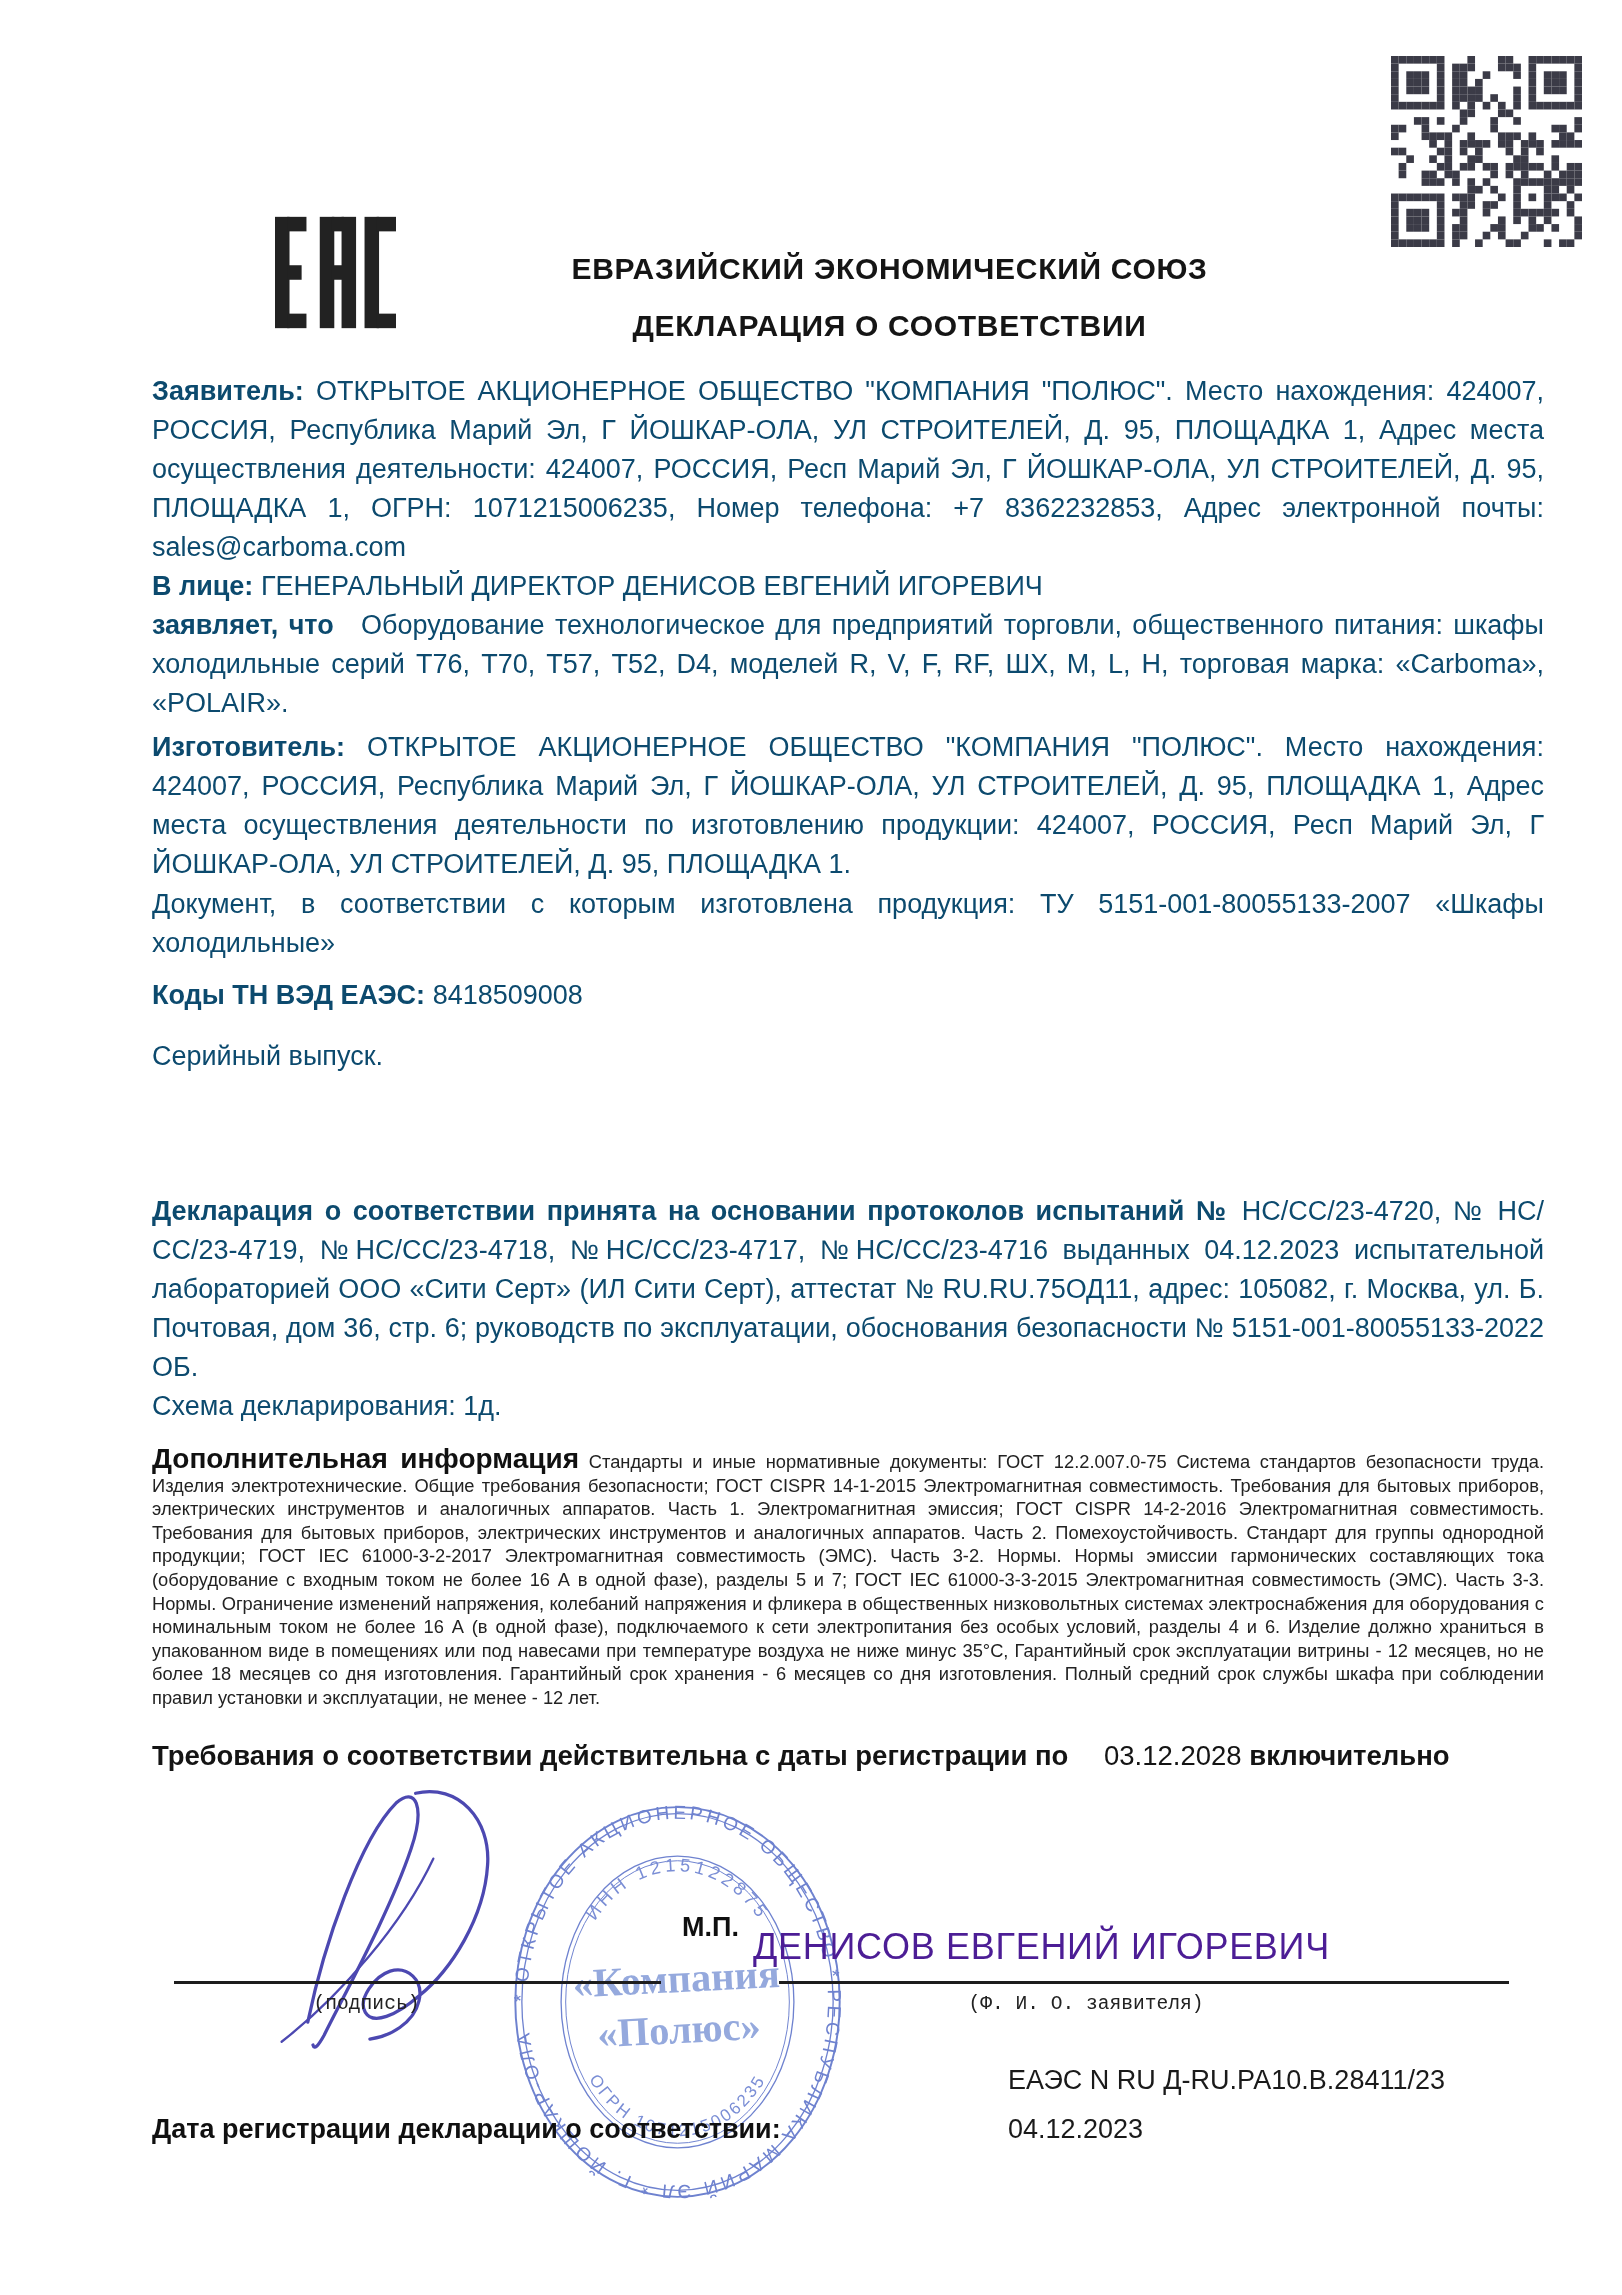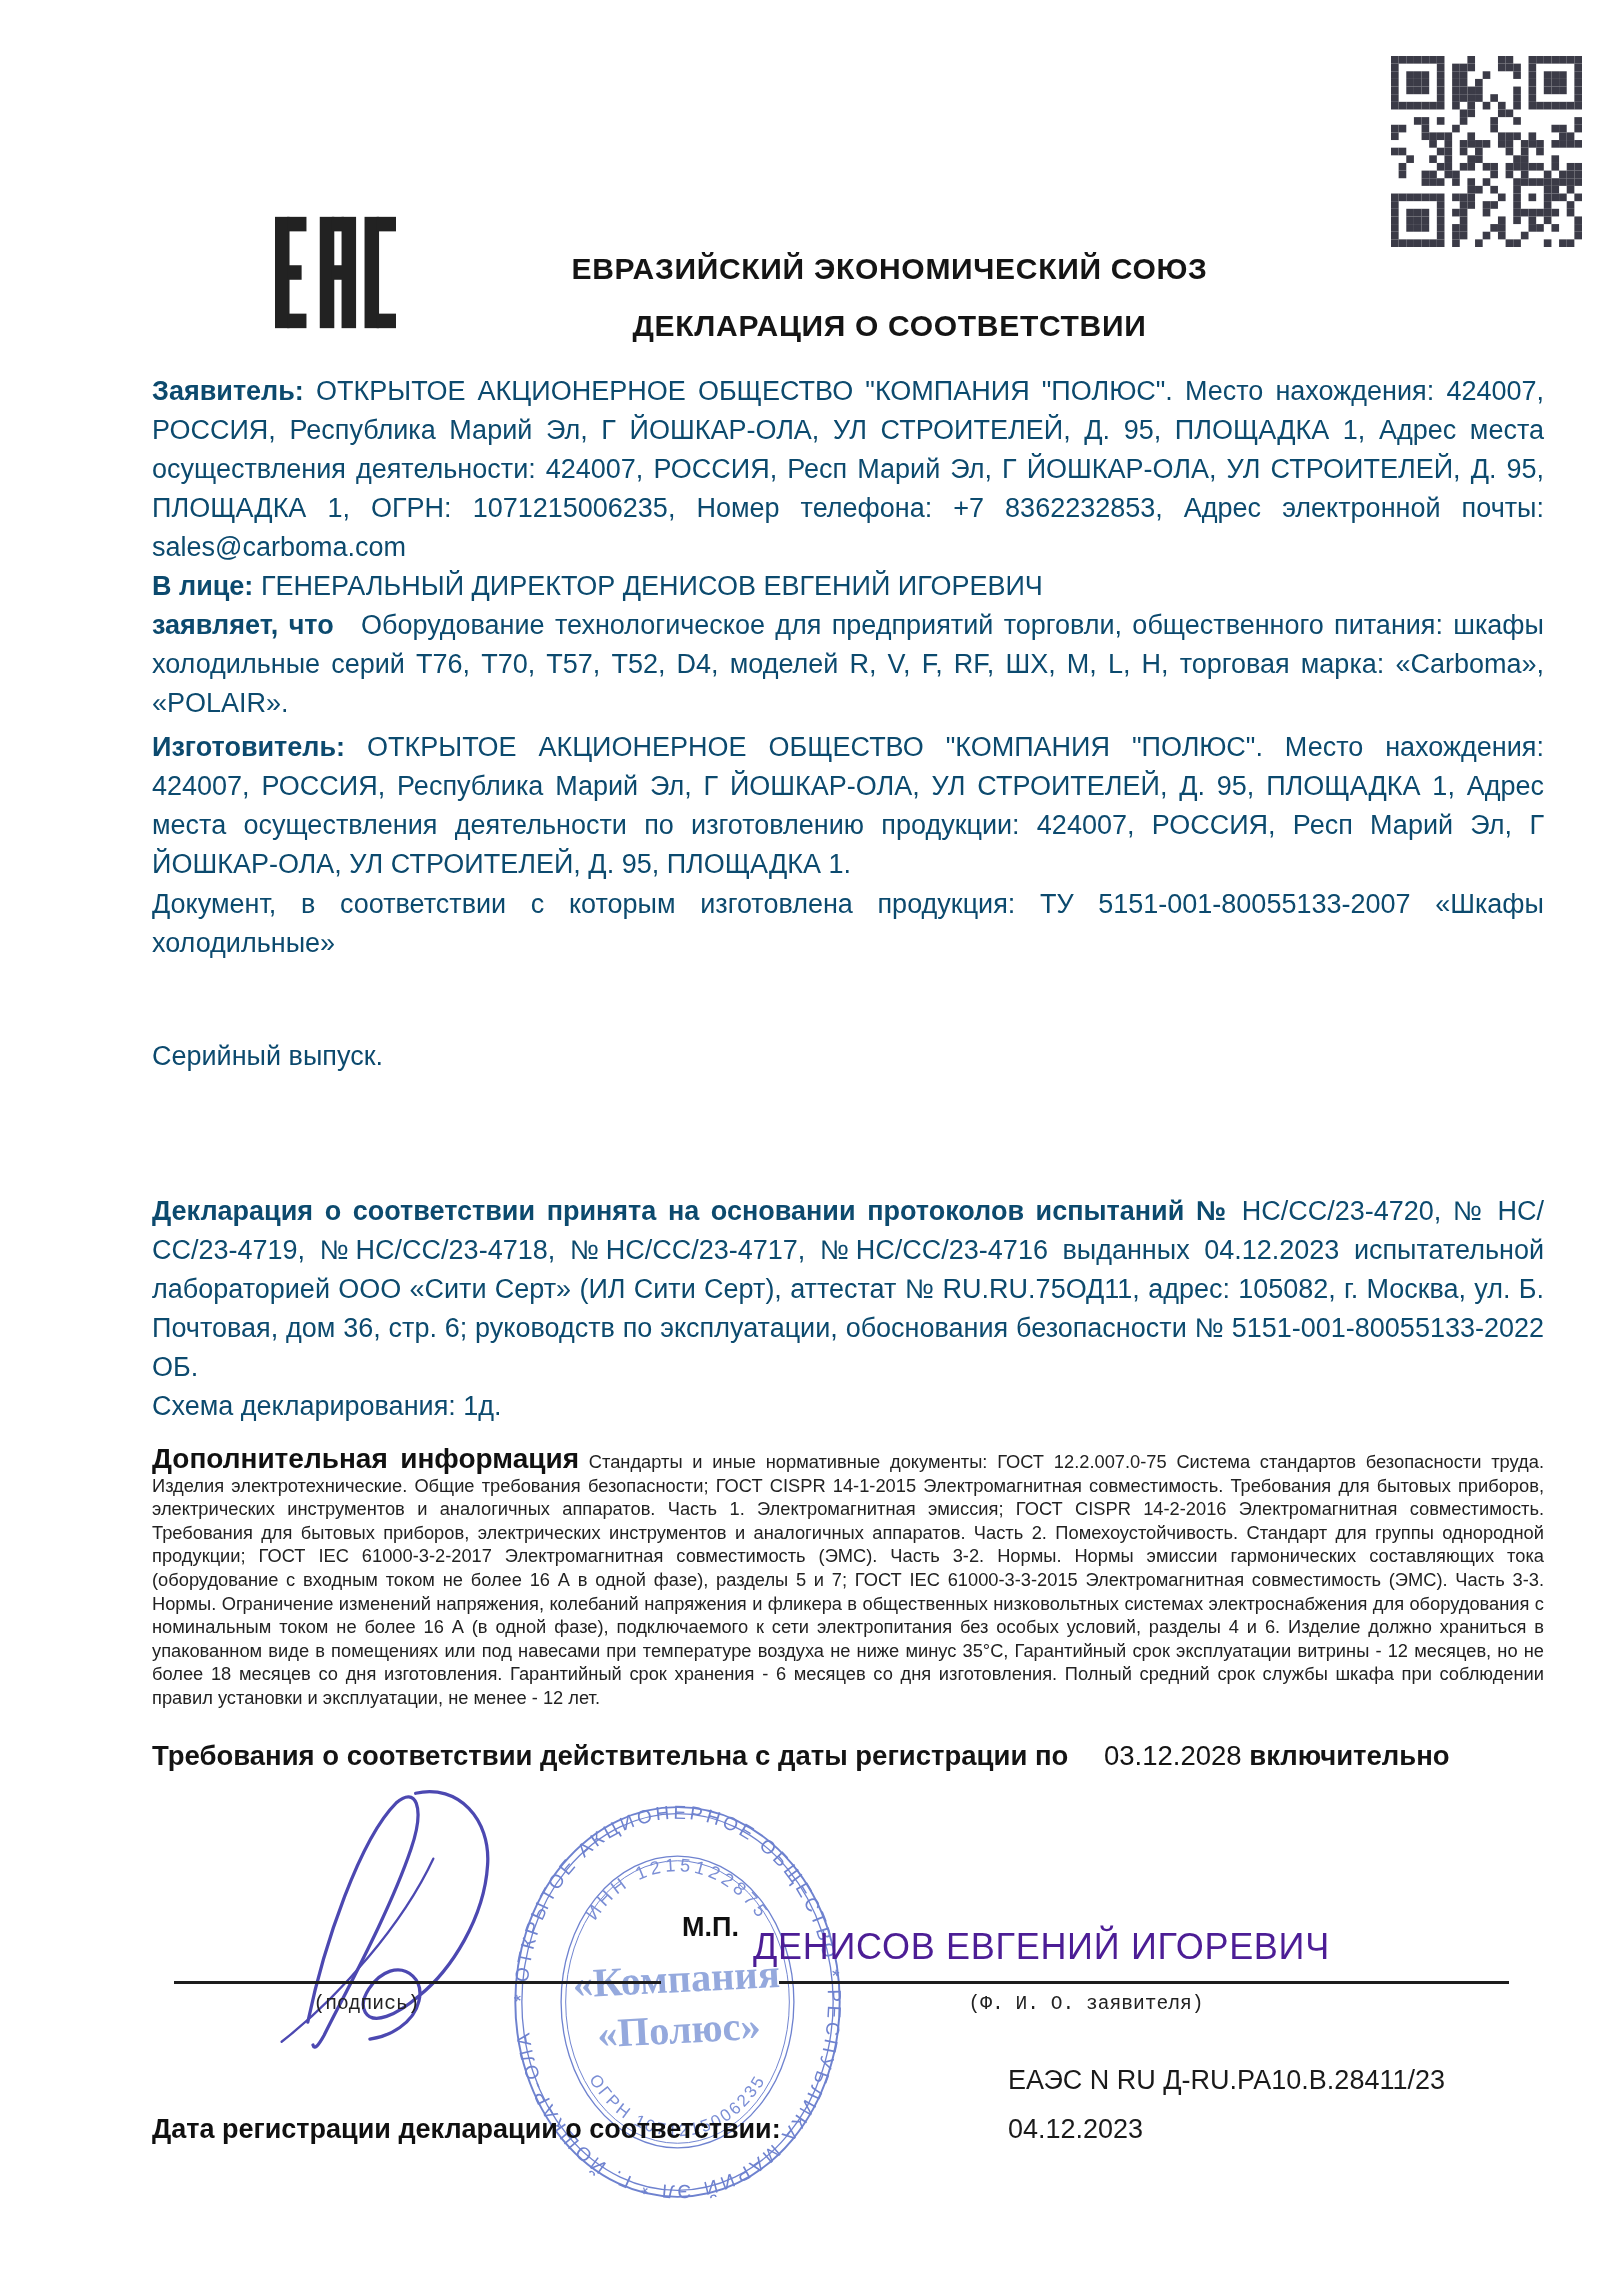--- a/index.html
+++ b/index.html
@@ -378,20 +378,24 @@
 
   <div class="abs body-par" style="top:728px;">
     <span class="lbl">Изготовитель:</span>
     <span>ОТКРЫТОЕ АКЦИОНЕРНОЕ ОБЩЕСТВО "КОМПАНИЯ "ПОЛЮС". Место нахождения: 424007, РОССИЯ, Республика Марий Эл, Г ЙОШКАР-ОЛА, УЛ СТРОИТЕЛЕЙ, Д. 95, ПЛОЩАДКА 1, Адрес места осуществления деятельности по изготовлению продукции: 424007, РОССИЯ, Респ Марий Эл, Г ЙОШКАР-ОЛА, УЛ СТРОИТЕЛЕЙ, Д. 95, ПЛОЩАДКА 1.</span>
   </div>
 
   <div class="abs body-par" style="top:885px;">
     <span>Документ, в соответствии с которым изготовлена продукция: ТУ 5151-001-80055133-2007 «Шкафы холодильные»</span>
   </div>
 
+  <div class="abs body-par" style="top:976px;">
+    <span class="lbl">Коды ТН ВЭД ЕАЭС:</span>
+    <span>8418509008</span>
+  </div>
 
   <div class="abs body-par" style="top:1037px;">
     <span>Серийный выпуск.</span>
   </div>
 
 
   <div class="abs body-par" style="top:1192px;">
     <span class="lbl">Декларация о соответствии принята на основании протоколов испытаний №</span>
     <span>НС/СС/23-4720, № НС/СС/23-4719, №НС/СС/23-4718, №НС/СС/23-4717, №НС/СС/23-4716 выданных 04.12.2023 испытательной лабораторией ООО «Сити Серт» (ИЛ Сити Серт), аттестат № RU.RU.75ОД11, адрес: 105082, г. Москва, ул. Б. Почтовая, дом 36, стр. 6; руководств по эксплуатации, обоснования безопасности № 5151-001-80055133-2022 ОБ.</span>
     <div>Схема декларирования: 1д.</div>

